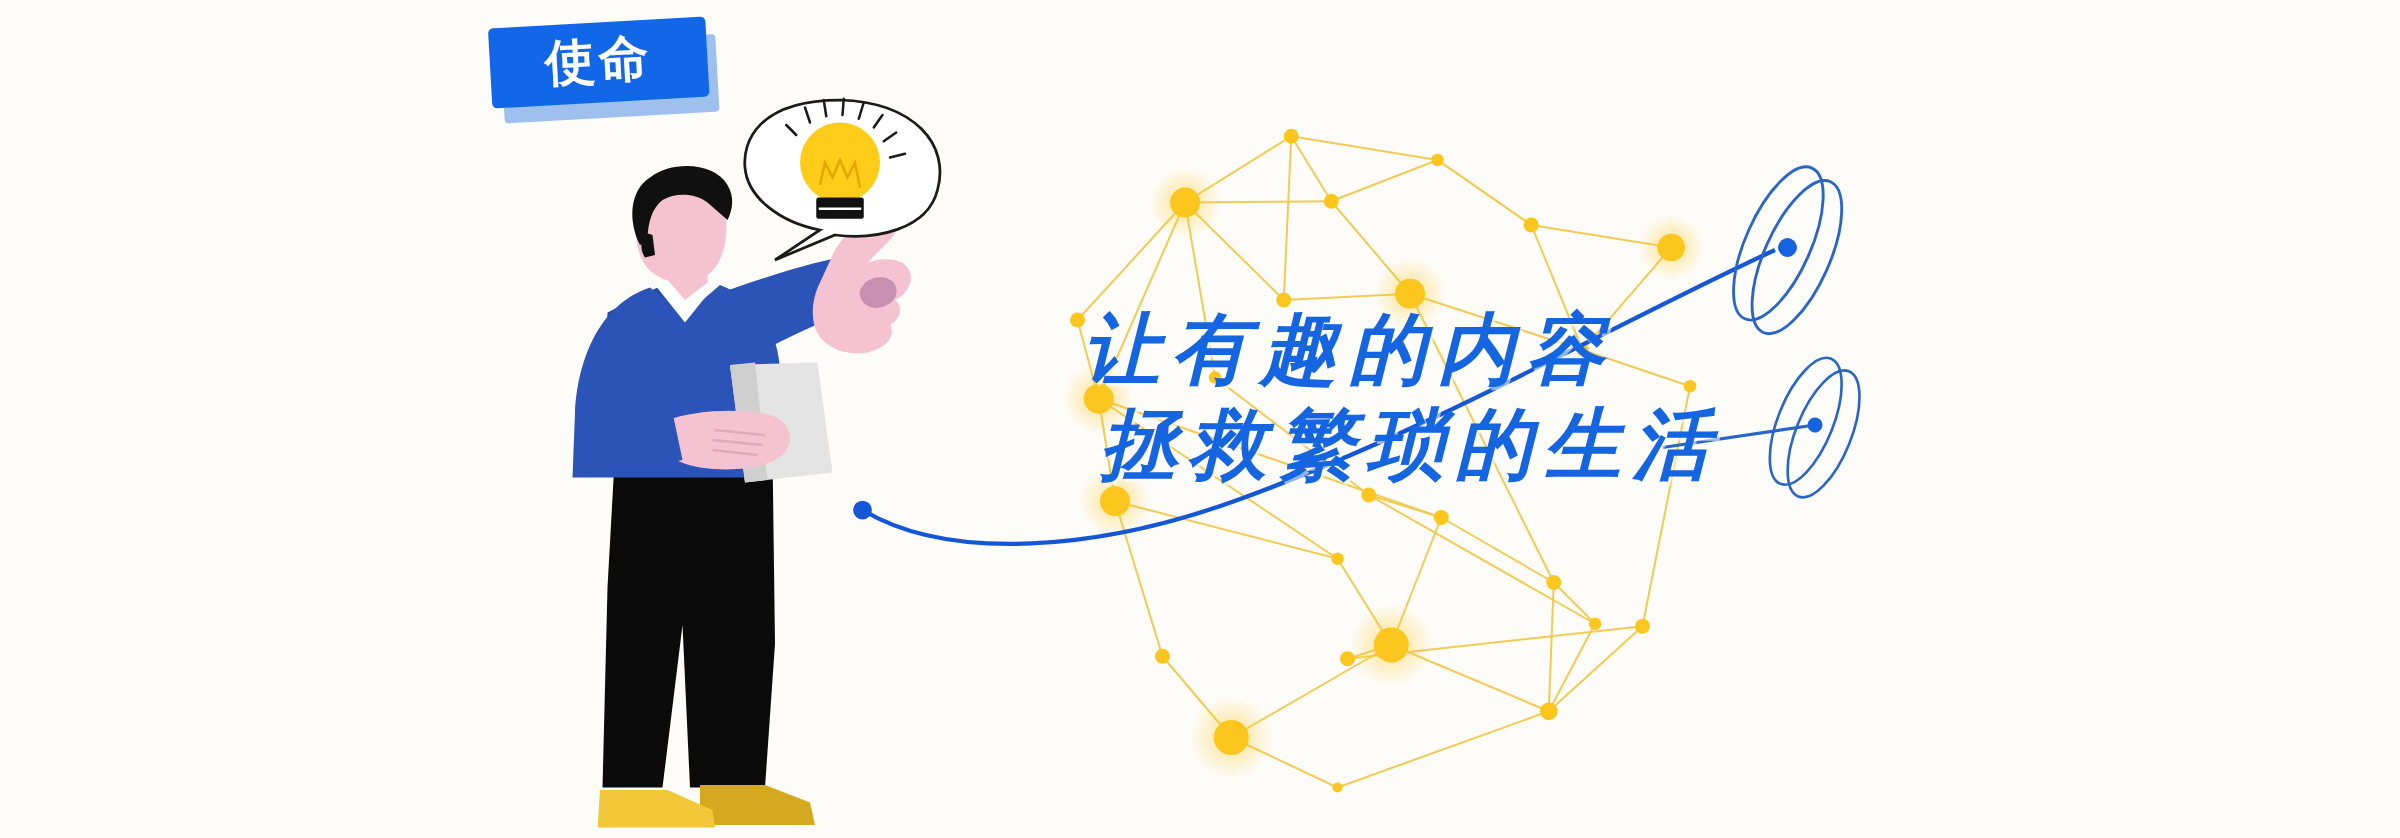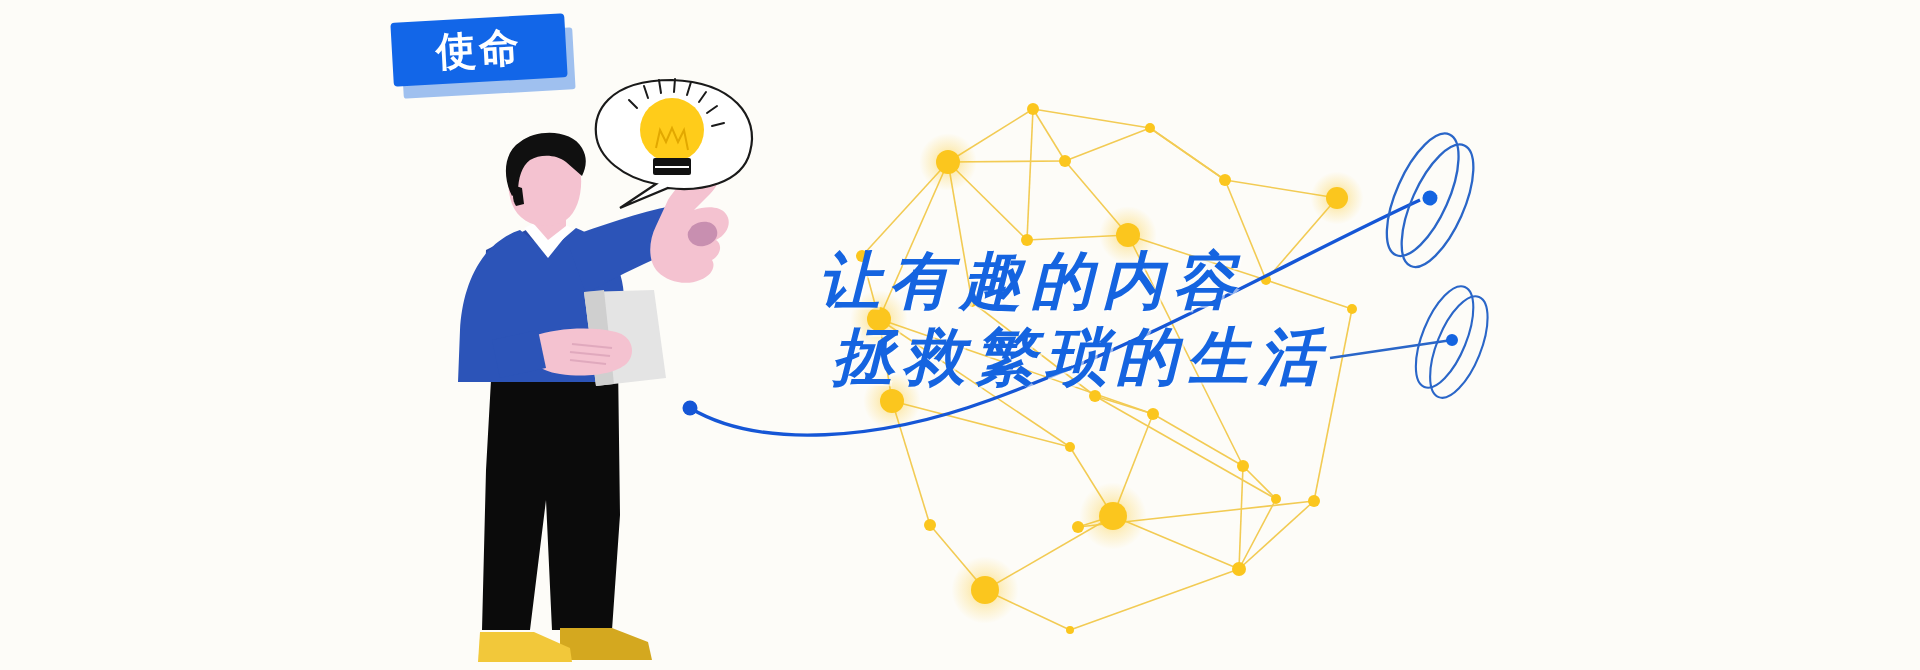--- a/index.html
+++ b/index.html
@@ -52,21 +52,21 @@
     font-size: 40px;
     font-weight: 700;
     letter-spacing: 3px;
     line-height: 1;
     transform: translateY(-1px);
   }
 
   
   #headline {
     position: absolute;
-    left: 818px;
+    left: 866px;
     top: 243px;
     width: 720px;
     z-index: 6;
   }
   .headline-line {
     color: #1564E0;
     font-size: 62px;
     font-weight: 700;
     font-style: italic;
     letter-spacing: 9px;

